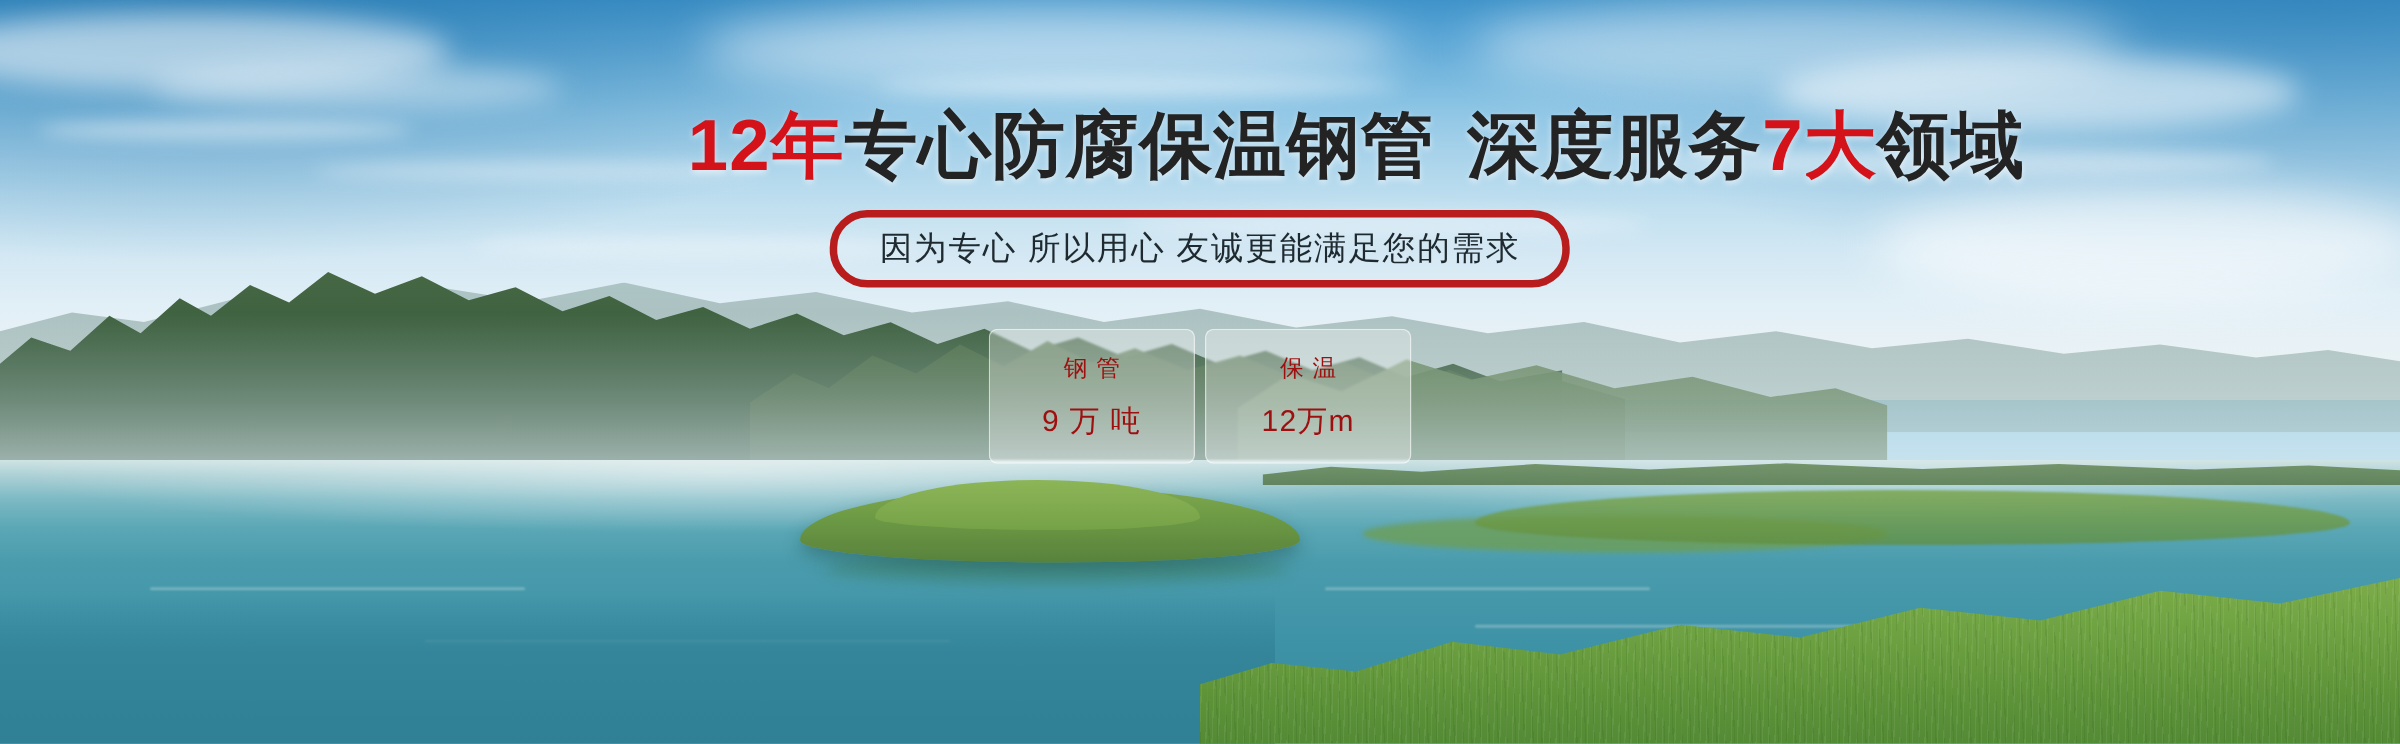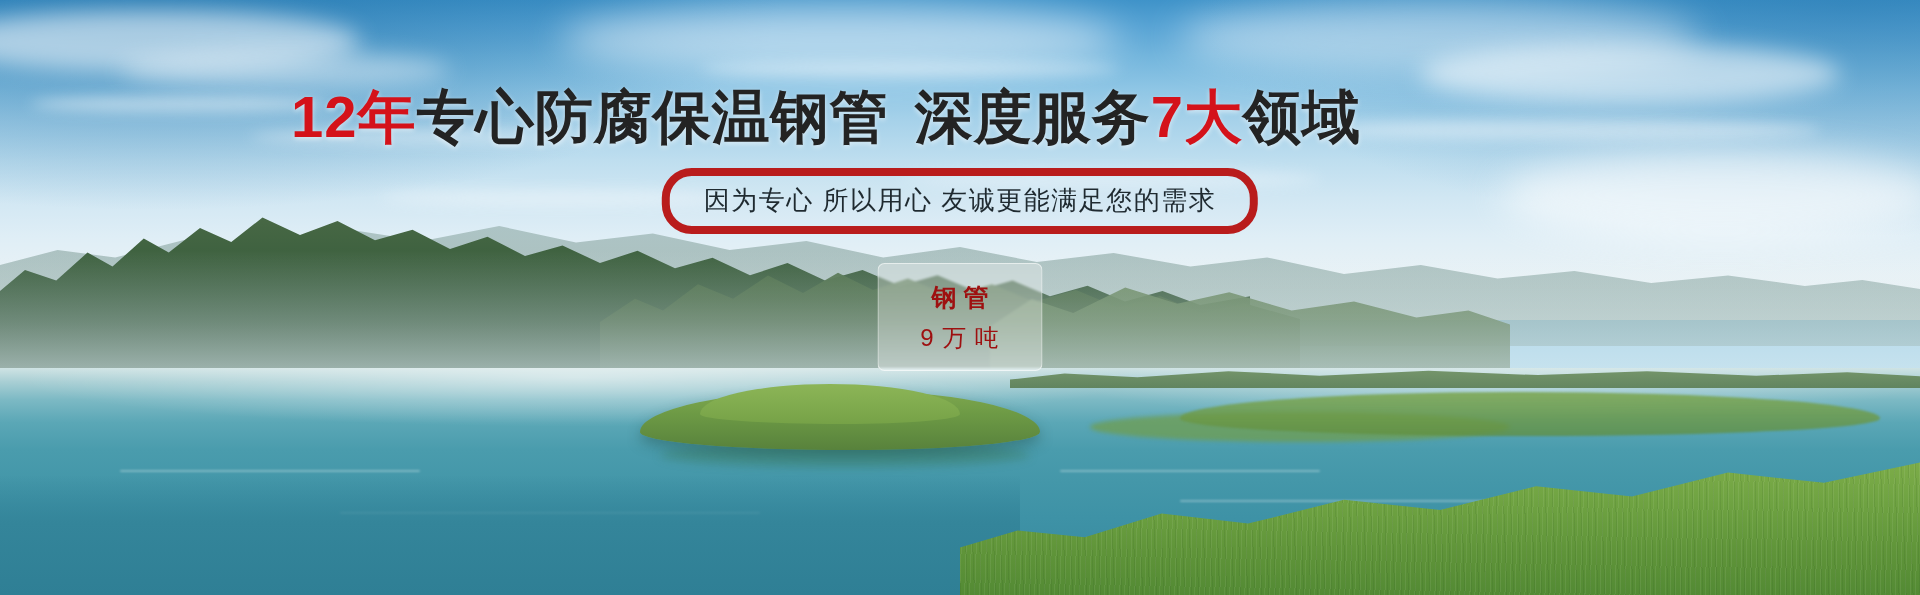--- a/index.html
+++ b/index.html
@@ -169,37 +169,37 @@
     border-radius:50%;
     filter:blur(2px);
   }
   .bottom-left-water {
     position:absolute; left:0; bottom:0; width:1020px; height:120px;
     background:linear-gradient(to bottom, rgba(54,136,156,0) 0%, #34859a 40%, #2f7f95 100%);
   }
 
   
   .headline {
-    position:absolute; left:16px; top:86px; width:1620px;
-    text-align:center;
+    position:absolute; left:0; top:86px; width:1620px;
+    text-align:right;
     font-family:"Liberation Sans","DejaVu Sans",sans-serif;
     font-weight:bold;
     font-size:58px;
     line-height:62px;
     letter-spacing:1px;
     white-space:nowrap;
     text-shadow:0 2px 5px rgba(255,255,255,.55);
   }
   .hl-red { color:#d4121a; }
   .hl-dark { color:#232323; }
   .hl-gap { display:inline-block; width:26px; }
 
   .pill {
     position:absolute; left:50%; top:168px; transform:translateX(-50%);
-    border:8px solid #b91c1c;
+    border:6px solid #b91c1c;
     border-radius:30px;
     padding:9px 34px 11px 34px;
     font-size:26px;
     line-height:30px;
     color:#1f2a30;
     white-space:nowrap;
     letter-spacing:1.5px;
     background:rgba(255,255,255,0.04);
   }
 
@@ -216,26 +216,26 @@
     border:1px solid rgba(255,255,255,0.55);
     border-radius:7px;
     display:flex;
     flex-direction:column;
     align-items:center;
     justify-content:center;
     gap:9px;
     backdrop-filter:blur(1px);
   }
   .card-title {
-    font-size:25px;
+    font-size:19px;
     line-height:26px;
     color:#9e1010;
     letter-spacing:7px;
     text-indent:7px;
-    font-weight:bold;
+    font-weight:normal;
   }
   .card-value {
     font-size:24px;
     line-height:26px;
     color:#9e1010;
     letter-spacing:1px;
     white-space:nowrap;
   }
   .card-value sup { font-size:14px; vertical-align:super; }
 </style>
@@ -293,16 +293,20 @@
   <div class="pill">因为专心 所以用心  友诚更能满足您的需求</div>
 
   <div class="cards">
 
     <div class="card">
       <div class="card-title">钢管</div>
       <div class="card-value"><span>9 万 吨</span><sup></sup></div>
     </div>
 
 
+    <div class="card">
+      <div class="card-title">保温</div>
+      <div class="card-value"><span>12万m</span><sup></sup></div>
+    </div>
 
   </div>
 
 </div>
 
 </body></html>

